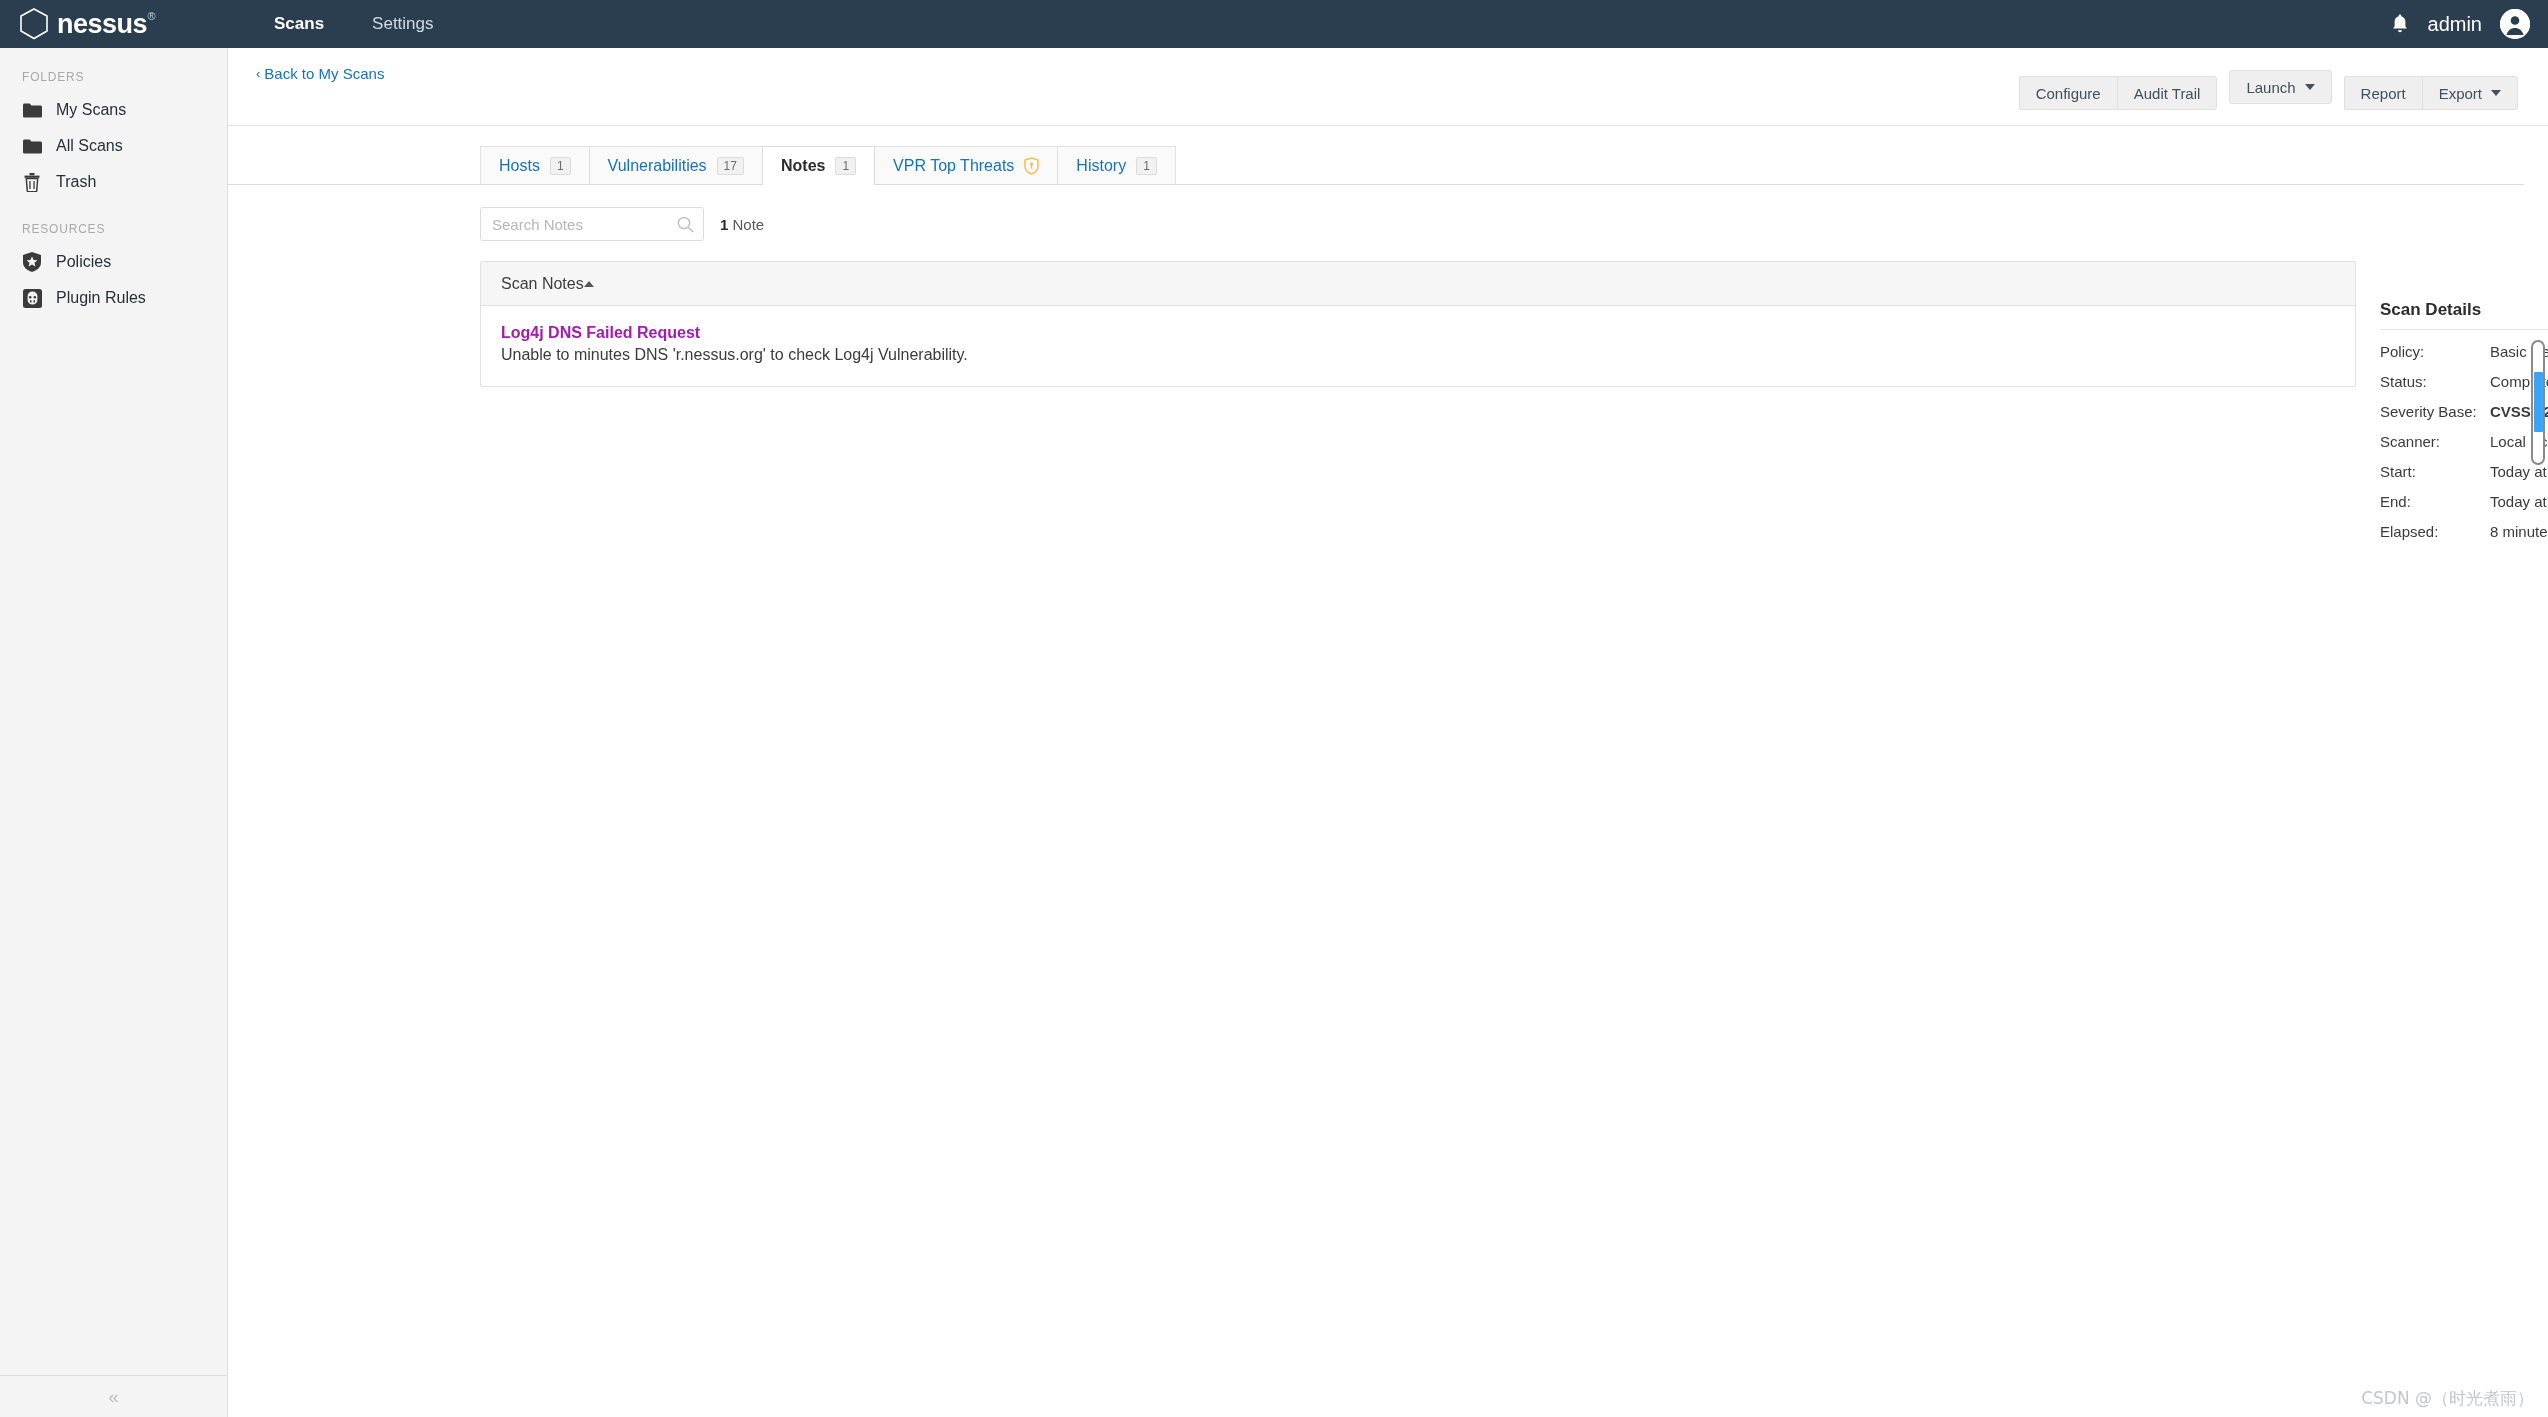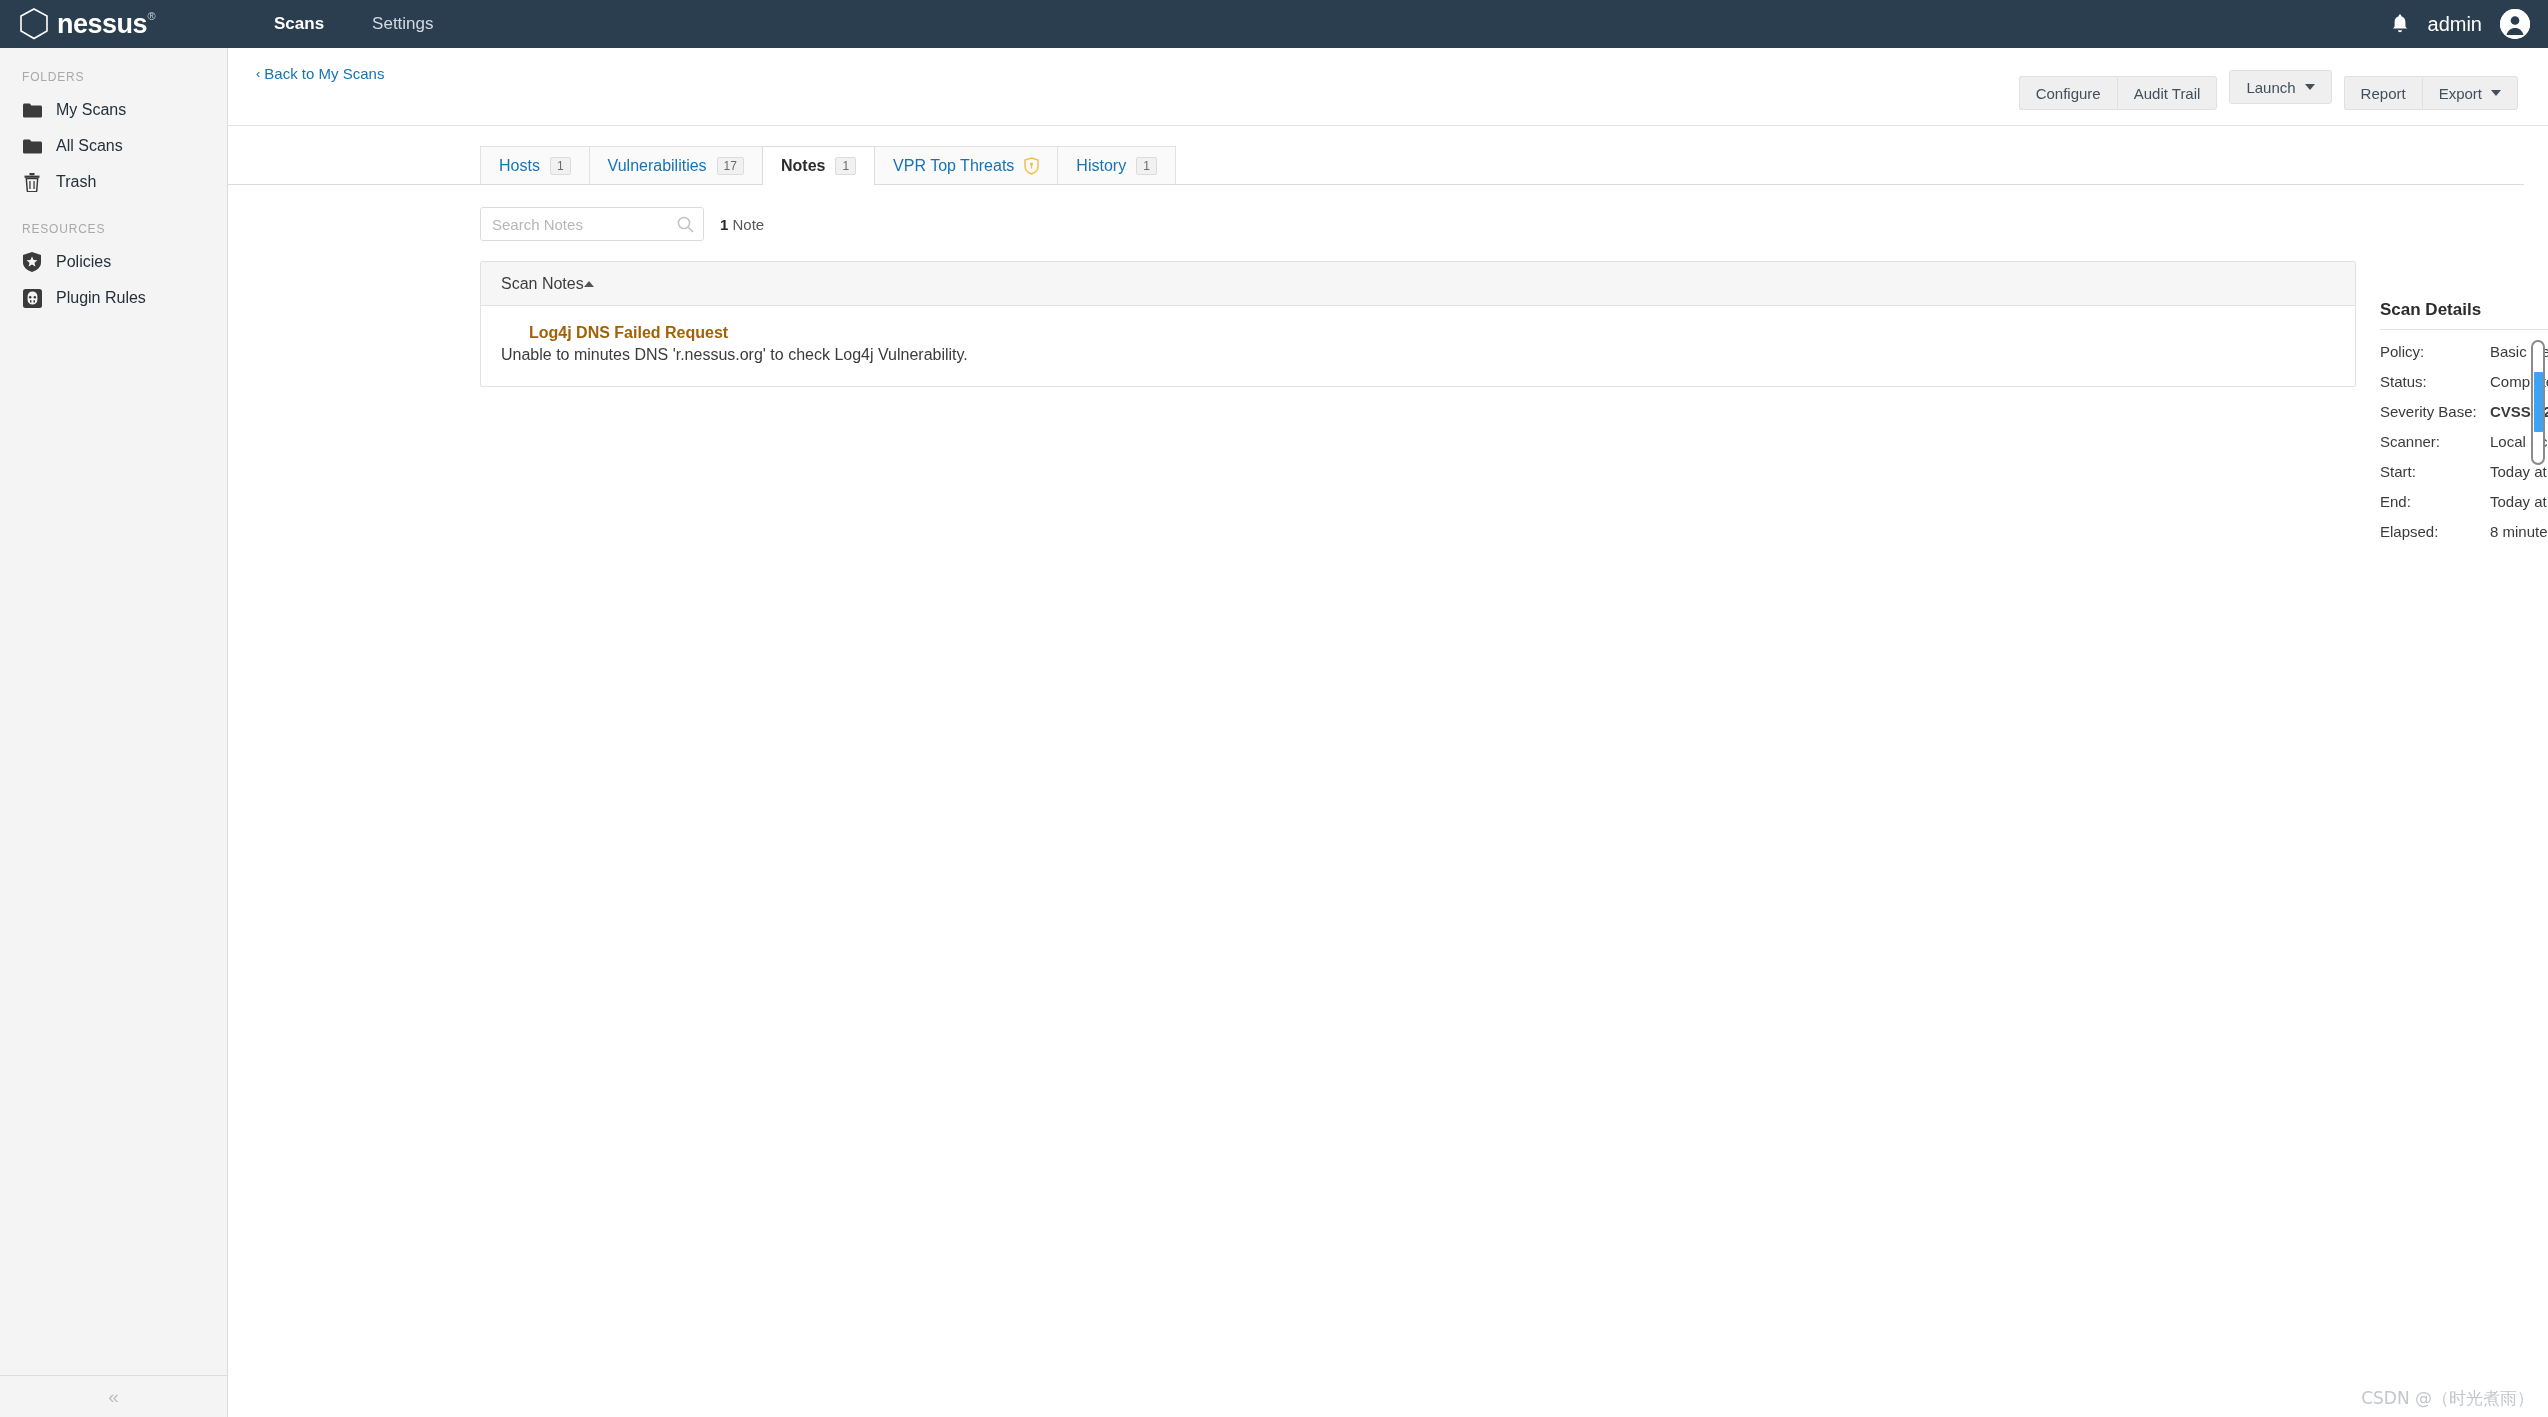--- a/index.html
+++ b/index.html
@@ -165,22 +165,22 @@
     height: 44px; display: flex; align-items: center;
     padding-left: 20px; font-size: 16px; color: #3d3d3d;
     cursor: pointer;
   }
   .sort-asc {
     width: 0; height: 0; border-left: 5px solid transparent;
     border-right: 5px solid transparent; border-bottom: 6px solid #555;
   }
   .trow { padding: 18px 20px 22px 20px; }
   .note-title {
-    color: #a16207; font-size: 16px; font-weight: bold;
-    cursor: pointer; margin-bottom: 4px; margin-left: 28px;
+    color: #a21caf; font-size: 16px; font-weight: bold;
+    cursor: pointer; margin-bottom: 4px;
   }
   .note-desc { color: #3b3b3b; font-size: 16px; }
 
   
   .details {
     position: absolute; top: 252px; left: 2152px; width: 330px;
   }
   .details-title { font-size: 17px; font-weight: bold; color: #2c2c2c; }
   .details-hr { border-top: 1px solid #e4e4e4; margin: 9px 0 13px 0; }
   .det-row { display: flex; font-size: 15px; margin-bottom: 13px; }

